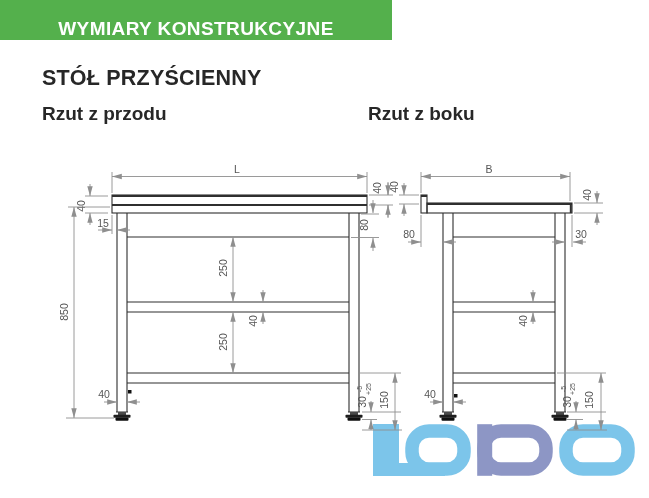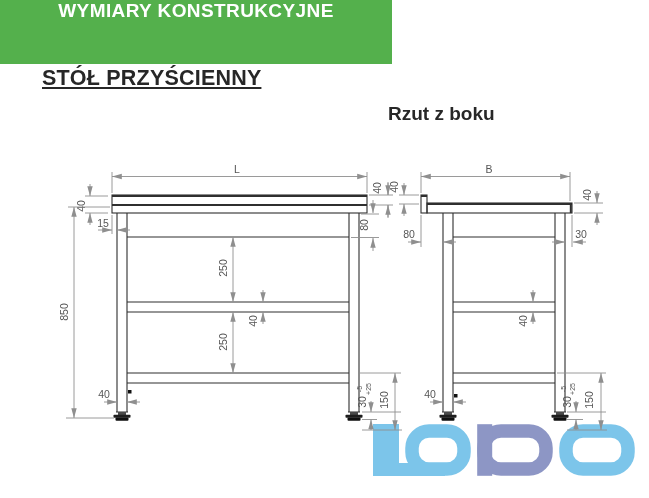--- a/index.html
+++ b/index.html
@@ -2,27 +2,27 @@
 <html style="--green: #54b04c; --logo-blue: #7cc5ea; --logo-slate: #8d96c5; --draw: #2f2f2f; --dim: #8f8f8f;"><head>
 <meta charset="utf-8">
 <style>
   :root{
     --green:#54b04c; --logo-blue:#7cc5ea; --logo-slate:#8d96c5;
     --draw:#2f2f2f; --dim:#8f8f8f; --dimtext:#565656;
   }
   html,body{margin:0;padding:0;}
   body{background:#ffffff;font-family:"Liberation Sans",sans-serif;}
   .stage{position:relative;width:649px;height:498px;background:#fff;overflow:hidden;}
-  .header-bar{position:absolute;left:0;top:0;width:392px;height:64px;background:var(--green);
-    display:flex;align-items:flex-start;justify-content:center;}
+  .header-bar{position:absolute;left:0;top:0;width:392px;height:40px;background:var(--green);
+    display:flex;align-items:flex-end;justify-content:center;}
   .header-bar span{color:#fff;font-weight:700;font-size:19px;letter-spacing:.4px;}
-  .page-title{position:absolute;left:42px;top:66px;font-size:21.5px;font-weight:800;color:#272727;letter-spacing:.2px;text-decoration:underline;}
+  .page-title{position:absolute;left:42px;top:66px;font-size:21.5px;font-weight:800;color:#272727;letter-spacing:.2px;}
   .view-label{position:absolute;top:103px;font-size:19px;font-weight:800;color:#272727;}
   .view-label.front{left:42px;}
-  .view-label.side{left:388px;}
+  .view-label.side{left:368px;}
   .logo-wrap{position:absolute;left:369px;top:421px;width:272px;height:60px;z-index:1;}
   .logo-word-hidden{position:absolute;width:1px;height:1px;overflow:hidden;clip:rect(0 0 0 0);white-space:nowrap;}
   .tagline{position:absolute;left:351px;top:477px;width:296px;z-index:1;
     font-size:13px;color:#a7a7a7;letter-spacing:.4px;white-space:nowrap;}
   svg.main{position:absolute;left:0;top:0;z-index:2;}
   .draw{stroke:var(--draw);stroke-width:1.1;fill:none;}
   .draw-b{stroke:var(--draw);stroke-width:2;fill:none;}
   .dimline{stroke:var(--dim);stroke-width:.9;fill:none;}
   text.dim{font-family:"Liberation Sans",sans-serif;font-size:10.5px;fill:var(--dimtext);}
   text.dimsmall{font-family:"Liberation Sans",sans-serif;font-size:7px;fill:var(--dimtext);}
@@ -34,20 +34,21 @@
 </head>
 <body>
 
 <div class="stage">
 
   <div class="header-bar">
     <span>WYMIARY KONSTRUKCYJNE</span>
   </div>
 
   <div class="page-title">STÓŁ PRZYŚCIENNY</div>
+  <div class="view-label front">Rzut z przodu</div>
   <div class="view-label side">Rzut z boku</div>
 
   <div class="logo-wrap">
     <span class="logo-word-hidden">LODO</span>
     <svg width="272" height="60" viewBox="0 0 272 60">
       <path class="logo-blue-fill" d="M4,3 H30 V42 H76 V55 H4 Z"></path>
       <rect class="logo-blue-ring" x="43" y="10" width="52" height="38" rx="17"></rect>
       <rect class="logo-slate-ring" x="115" y="10" width="62" height="38" rx="17"></rect>
       <rect class="logo-slate-fill" x="108.2" y="3.2" width="15" height="51.6"></rect>
       <rect class="logo-blue-ring" x="197" y="10" width="62" height="38" rx="17"></rect>

